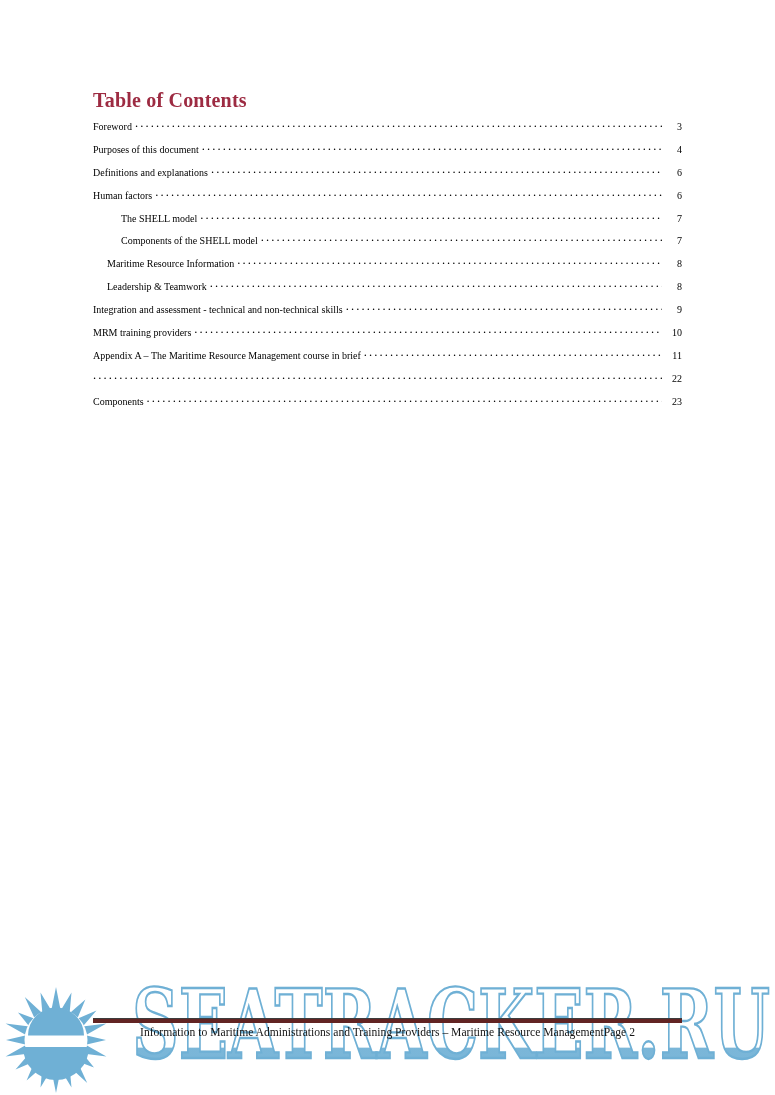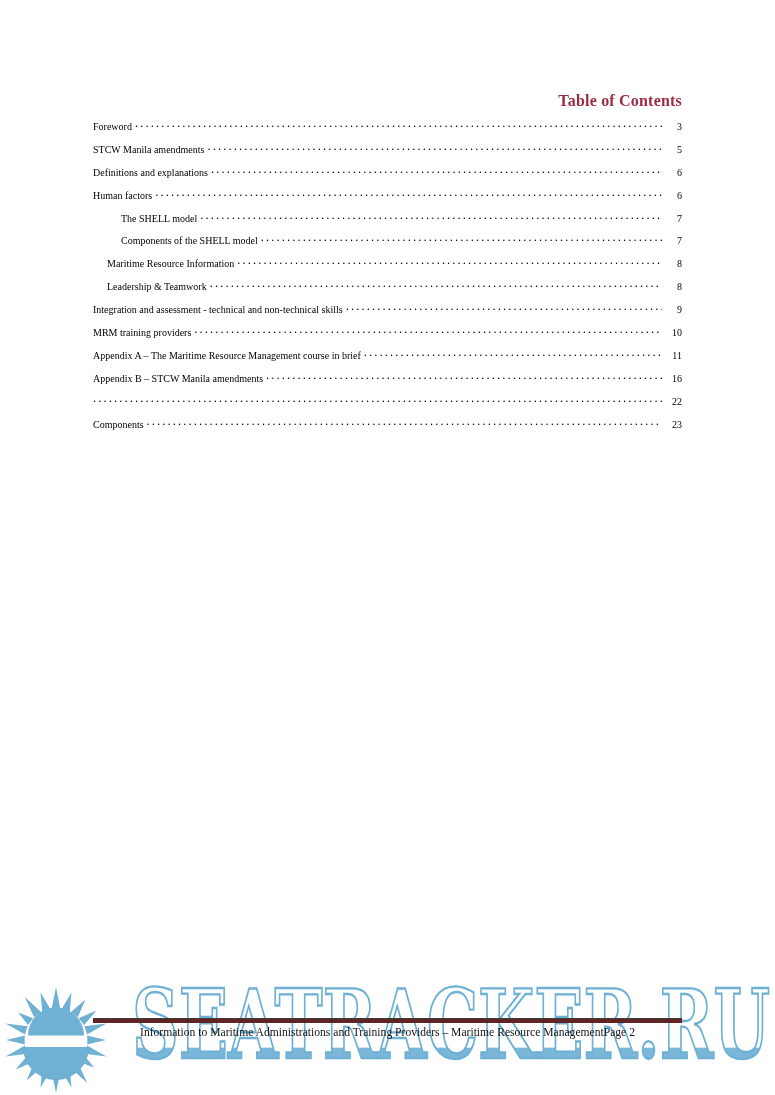--- a/index.html
+++ b/index.html
@@ -14,26 +14,25 @@
 
   
   .content {
     position: absolute;
     left: 93px; right: 93px; top: 90px;
     z-index: 3;
   }
   .toc-heading {
     font-family: "Liberation Serif", serif;
     font-weight: bold;
-    font-size: 16px;
+    font-size: 20px;
     line-height: 21px;
     color: var(--heading-color, #9d2b42);
     margin: 0 0 5px 0;
     letter-spacing: 0.2px;
-    text-align: right;
   }
   .toc-list { margin-top: 1px; }
   .toc-row {
     display: flex;
     align-items: baseline;
     font-size: 10px;
     line-height: 22.9px;
     height: 22.9px;
     white-space: nowrap;
   }
@@ -103,23 +102,23 @@
 <div class="content">
   <h1 class="toc-heading">Table of Contents</h1>
 
   <div class="toc-list" id="toc-list">
       <div class="toc-row">
     <span class="toc-label">Foreword</span>
     <span class="toc-dots"></span>
     <span class="toc-page">3</span>
   </div>
       <div class="toc-row">
-    <span class="toc-label">STCW Manila amendments</span>
-    <span class="toc-dots"></span>
-    <span class="toc-page">5</span>
+    <span class="toc-label">Purposes of this document</span>
+    <span class="toc-dots"></span>
+    <span class="toc-page">4</span>
   </div>
       <div class="toc-row">
     <span class="toc-label">Definitions and explanations</span>
     <span class="toc-dots"></span>
     <span class="toc-page">6</span>
   </div>
       <div class="toc-row">
     <span class="toc-label">Human factors</span>
     <span class="toc-dots"></span>
     <span class="toc-page">6</span>
@@ -151,25 +150,20 @@
   </div>
       <div class="toc-row">
     <span class="toc-label">MRM training providers</span>
     <span class="toc-dots"></span>
     <span class="toc-page">10</span>
   </div>
       <div class="toc-row">
     <span class="toc-label">Appendix A – The Maritime Resource Management course in brief</span>
     <span class="toc-dots"></span>
     <span class="toc-page">11</span>
-  </div>
-      <div class="toc-row">
-    <span class="toc-label">Appendix B – STCW Manila amendments</span>
-    <span class="toc-dots"></span>
-    <span class="toc-page">16</span>
   </div>
       <div class="toc-row">
     <span class="toc-dots"></span>
     <span class="toc-page">22</span>
   </div>
       <div class="toc-row">
     <span class="toc-label">Components</span>
     <span class="toc-dots"></span>
     <span class="toc-page">23</span>
   </div>

